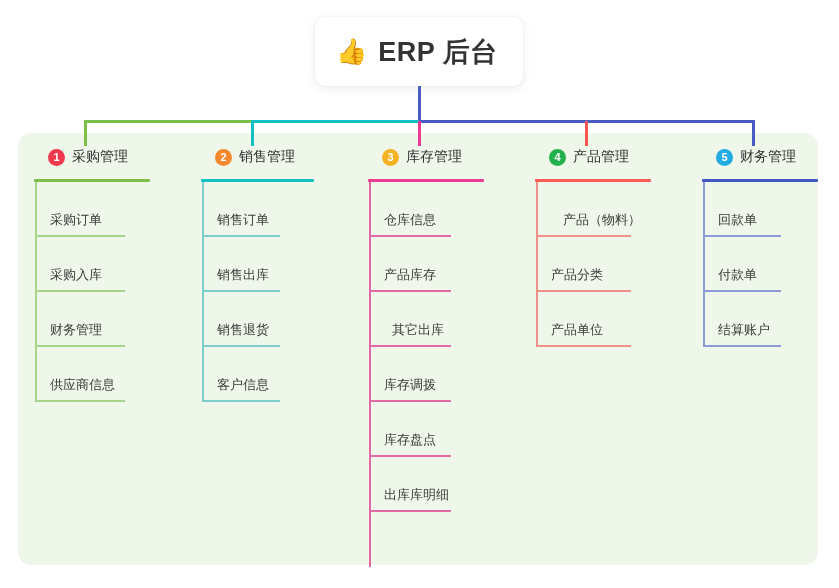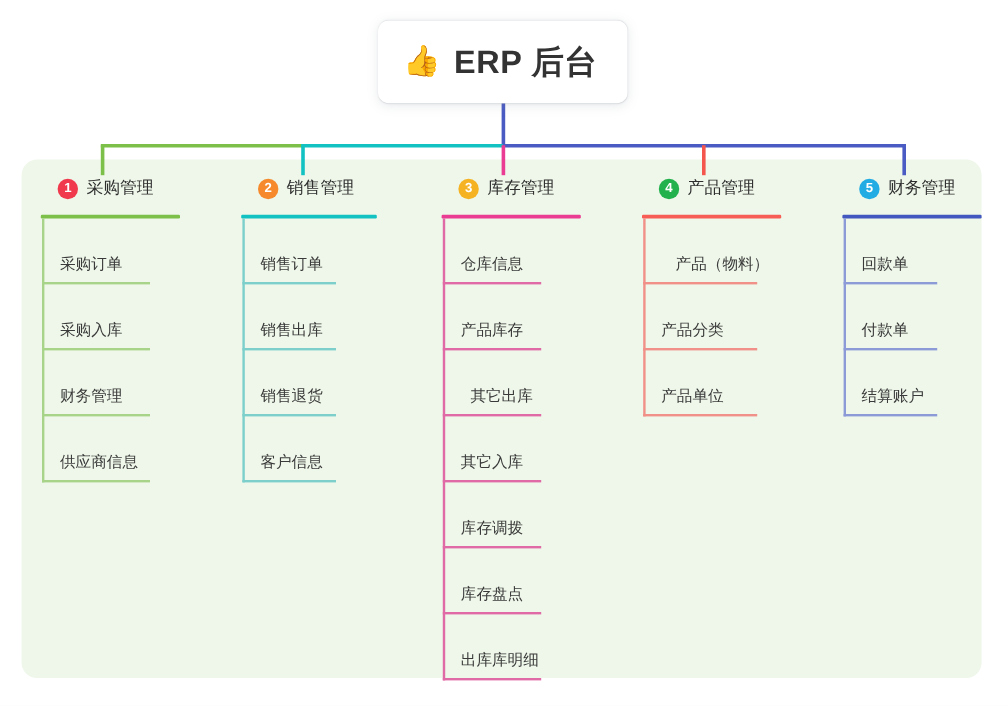--- a/index.html
+++ b/index.html
@@ -242,24 +242,20 @@
           </div>
           <div class="leaf">
             <span class="leaf-text" style="left: 20px;">产品库存</span>
             <div class="leaf-rule" style="background: rgb(224, 106, 166); width: 82px; left: 5px;"></div>
           </div>
           <div class="leaf">
             <span class="leaf-text" style="left: 28px;">其它出库</span>
             <div class="leaf-rule" style="background: rgb(224, 106, 166); width: 82px; left: 5px;"></div>
           </div>
           <div class="leaf">
-            <span class="leaf-text" style="left: 20px;">其它入库</span>
-            <div class="leaf-rule" style="background: rgb(224, 106, 166); width: 82px; left: 5px;"></div>
-          </div>
-          <div class="leaf">
             <span class="leaf-text" style="left: 20px;">库存调拨</span>
             <div class="leaf-rule" style="background: rgb(224, 106, 166); width: 82px; left: 5px;"></div>
           </div>
           <div class="leaf">
             <span class="leaf-text" style="left: 20px; margin-top: 20px;">库存盘点</span>
             <div class="leaf-rule" style="background: rgb(224, 106, 166); width: 82px; left: 5px;"></div>
           </div>
           <div class="leaf">
             <span class="leaf-text" style="left: 20px;">出库库明细</span>
             <div class="leaf-rule" style="background: rgb(224, 106, 166); width: 82px; left: 5px;"></div>

